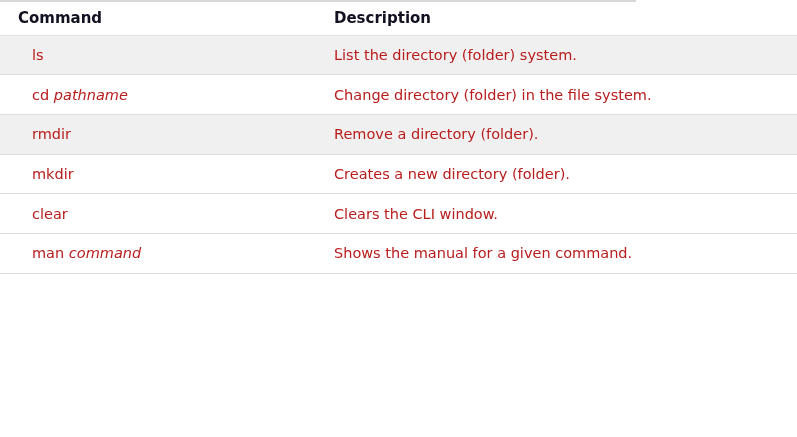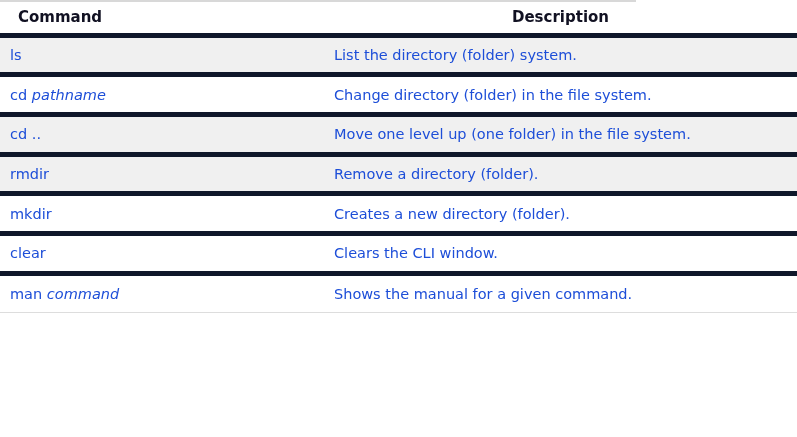--- a/index.html
+++ b/index.html
@@ -44,40 +44,39 @@
     font-size: 15px;
     font-weight: bold;
     color: #111122;
     padding: 0 10px 0 18px;
     border-bottom: 1px solid #e2e2e2;
     white-space: nowrap;
   }
 
   thead th.th-description {
     padding-left: 12px;
-    text-align: center;
   }
 
   tbody tr.data-row {
     height: 39.7px;
     background: #ffffff;
   }
 
   tbody tr.data-row.striped {
     background: #f0f0f0;
   }
 
   tbody td {
     vertical-align: middle;
     font-size: 14.5px;
     font-weight: normal;
-    color: #1d4ed8;
-    padding: 0 10px 0 10px;
+    color: #b91c1c;
+    padding: 0 10px 0 32px;
     border-bottom: 1px solid #dddddd;
-    border-top: 5px solid #0f172a;
+    border-top: 1px solid #0f172a;
     white-space: nowrap;
     overflow: hidden;
     text-overflow: ellipsis;
   }
 
   tbody td.cell-description {
     padding-left: 12px;
   }
 
   .arg-italic {
@@ -102,24 +101,20 @@
     <tbody id="table-body">
         <tr class="data-row striped">
           <td class="cell-command"><span>ls</span></td>
           <td class="cell-description">List the directory (folder) system.</td>
         </tr>
         <tr class="data-row">
           <td class="cell-command"><span>cd</span> <span class="arg-italic">pathname</span></td>
           <td class="cell-description">Change directory (folder) in the file system.</td>
         </tr>
         <tr class="data-row striped">
-          <td class="cell-command"><span>cd ..</span></td>
-          <td class="cell-description">Move one level up (one folder) in the file system.</td>
-        </tr>
-        <tr class="data-row striped">
           <td class="cell-command"><span>rmdir</span></td>
           <td class="cell-description">Remove a directory (folder).</td>
         </tr>
         <tr class="data-row">
           <td class="cell-command"><span>mkdir</span></td>
           <td class="cell-description">Creates a new directory (folder).</td>
         </tr>
         <tr class="data-row">
           <td class="cell-command"><span>clear</span></td>
           <td class="cell-description">Clears the CLI window.</td>

